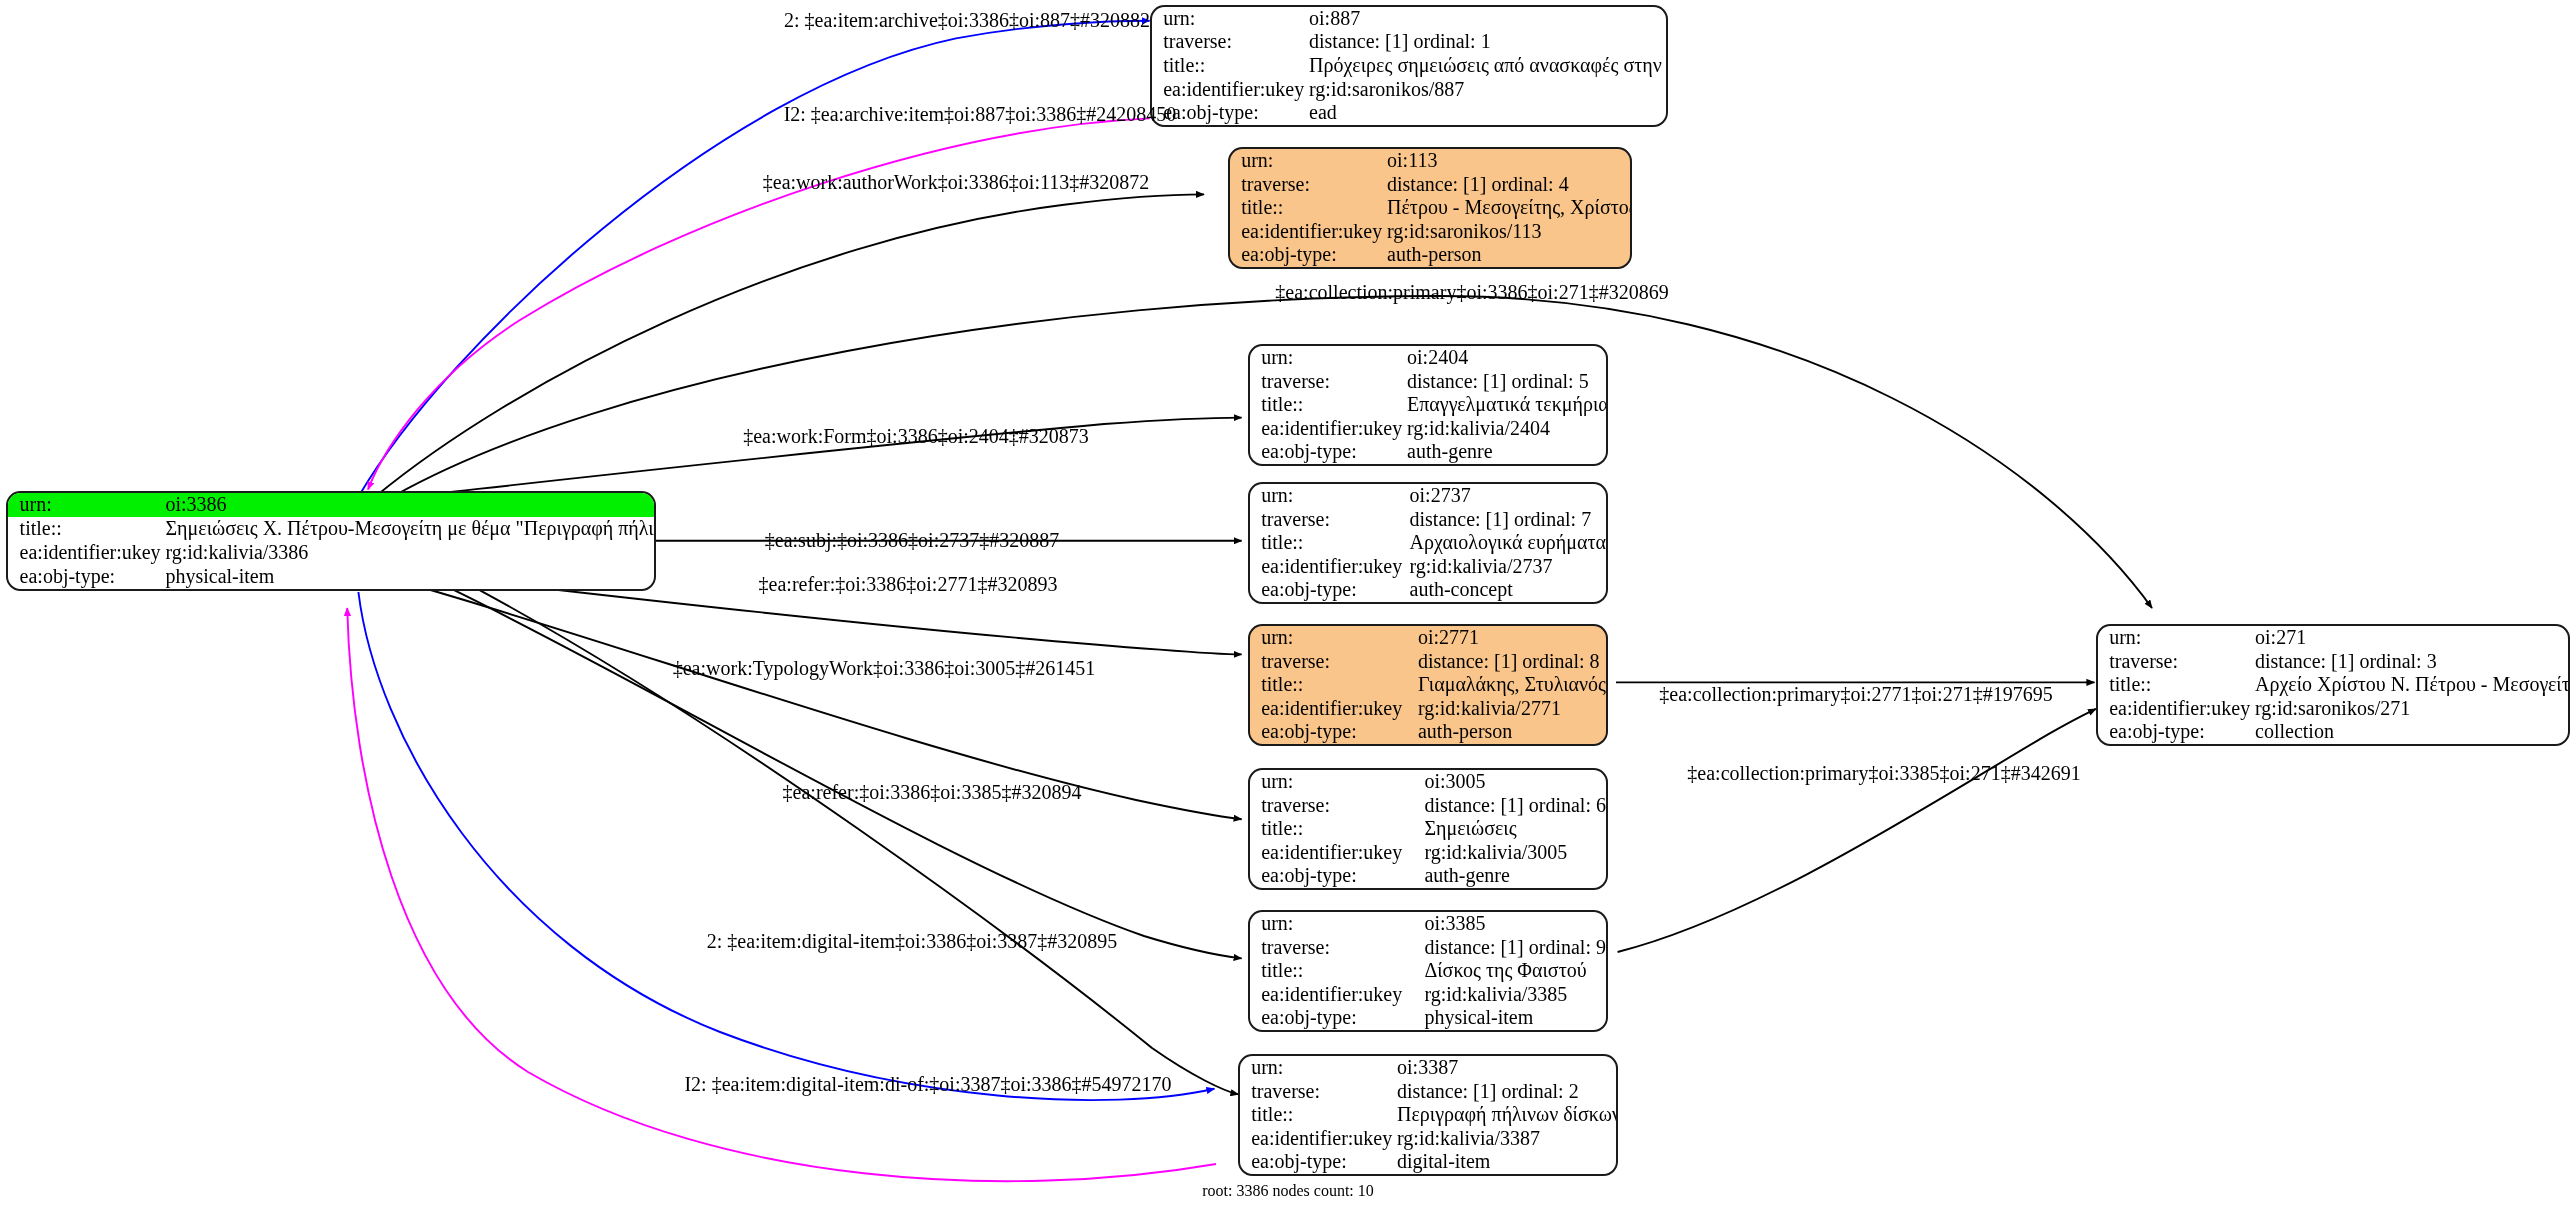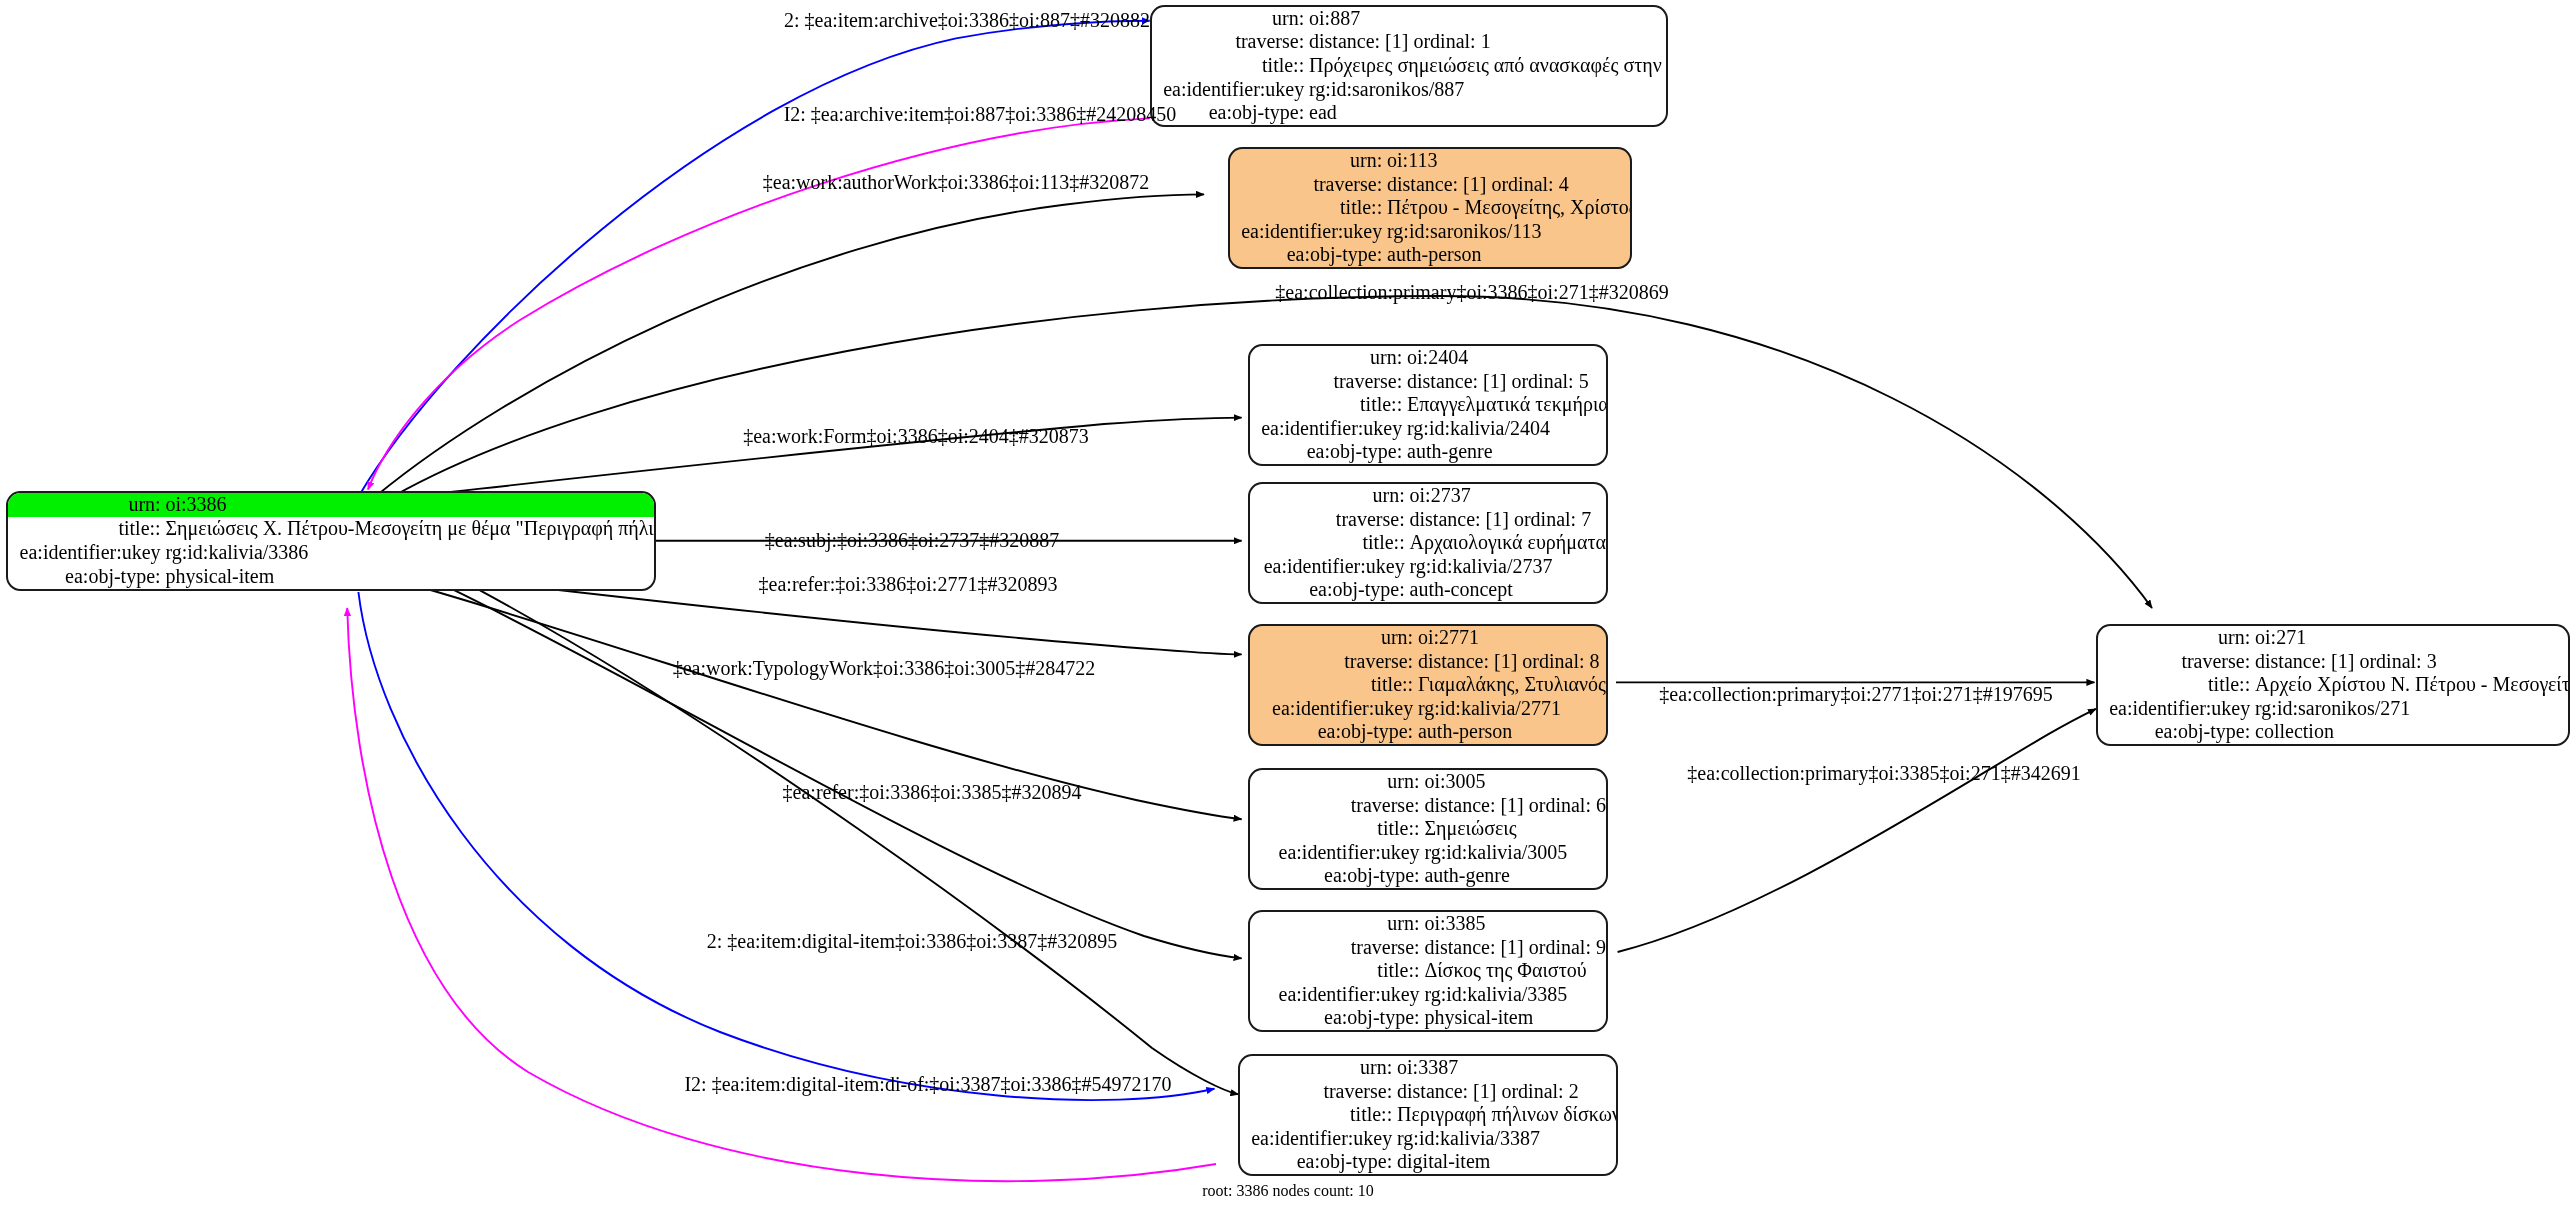--- a/index.html
+++ b/index.html
@@ -41,21 +41,21 @@
   .node-row { display: table-row; }
   .node-key, .node-val {
     display: table-cell;
     font-size: 20px;
     line-height: 1.07;
     color: #000000;
     white-space: nowrap;
     vertical-align: middle;
     padding: 0;
   }
-  .node-key { padding-left: 11.2px; text-align: right; }
+  .node-key { padding-left: 11.2px; }
   .node-val { padding-left: 4.8px; }
   .node.root .node-row.hl .node-key,
   .node.root .node-row.hl .node-val {
     background: #00f000;
   }
   .node.root .node-key { width: 152px; }
   .node.root .node-val { width: auto; }
 
   .edge-label {
     position: absolute;
@@ -373,21 +373,21 @@
   <div class="edge-label" style="left:956px; top:172px;">‡ea:work:authorWork‡oi:3386‡oi:113‡#320872</div>
 
   <div class="edge-label" style="left:1472px; top:282px;">‡ea:collection:primary‡oi:3386‡oi:271‡#320869</div>
 
   <div class="edge-label" style="left:916px; top:426px;">‡ea:work:Form‡oi:3386‡oi:2404‡#320873</div>
 
   <div class="edge-label" style="left:912px; top:530px;">‡ea:subj:‡oi:3386‡oi:2737‡#320887</div>
 
   <div class="edge-label" style="left:908px; top:574px;">‡ea:refer:‡oi:3386‡oi:2771‡#320893</div>
 
-  <div class="edge-label" style="left:884px; top:658px;">‡ea:work:TypologyWork‡oi:3386‡oi:3005‡#284722</div>
+  <div class="edge-label" style="left:884px; top:658px;">‡ea:work:TypologyWork‡oi:3386‡oi:3005‡#261451</div>
 
   <div class="edge-label" style="left:904px; top:782px;margin-left:28px;">‡ea:refer:‡oi:3386‡oi:3385‡#320894</div>
 
   <div class="edge-label" style="left:912px; top:931px;">2: ‡ea:item:digital-item‡oi:3386‡oi:3387‡#320895</div>
 
   <div class="edge-label" style="left:928px; top:1074px;">I2: ‡ea:item:digital-item:di-of:‡oi:3387‡oi:3386‡#54972170</div>
 
   <div class="edge-label" style="left:1856px; top:672px;margin-top:12px;">‡ea:collection:primary‡oi:2771‡oi:271‡#197695</div>
 
   <div class="edge-label" style="left:1884px; top:763px;text-align:center;">‡ea:collection:primary‡oi:3385‡oi:271‡#342691</div>

